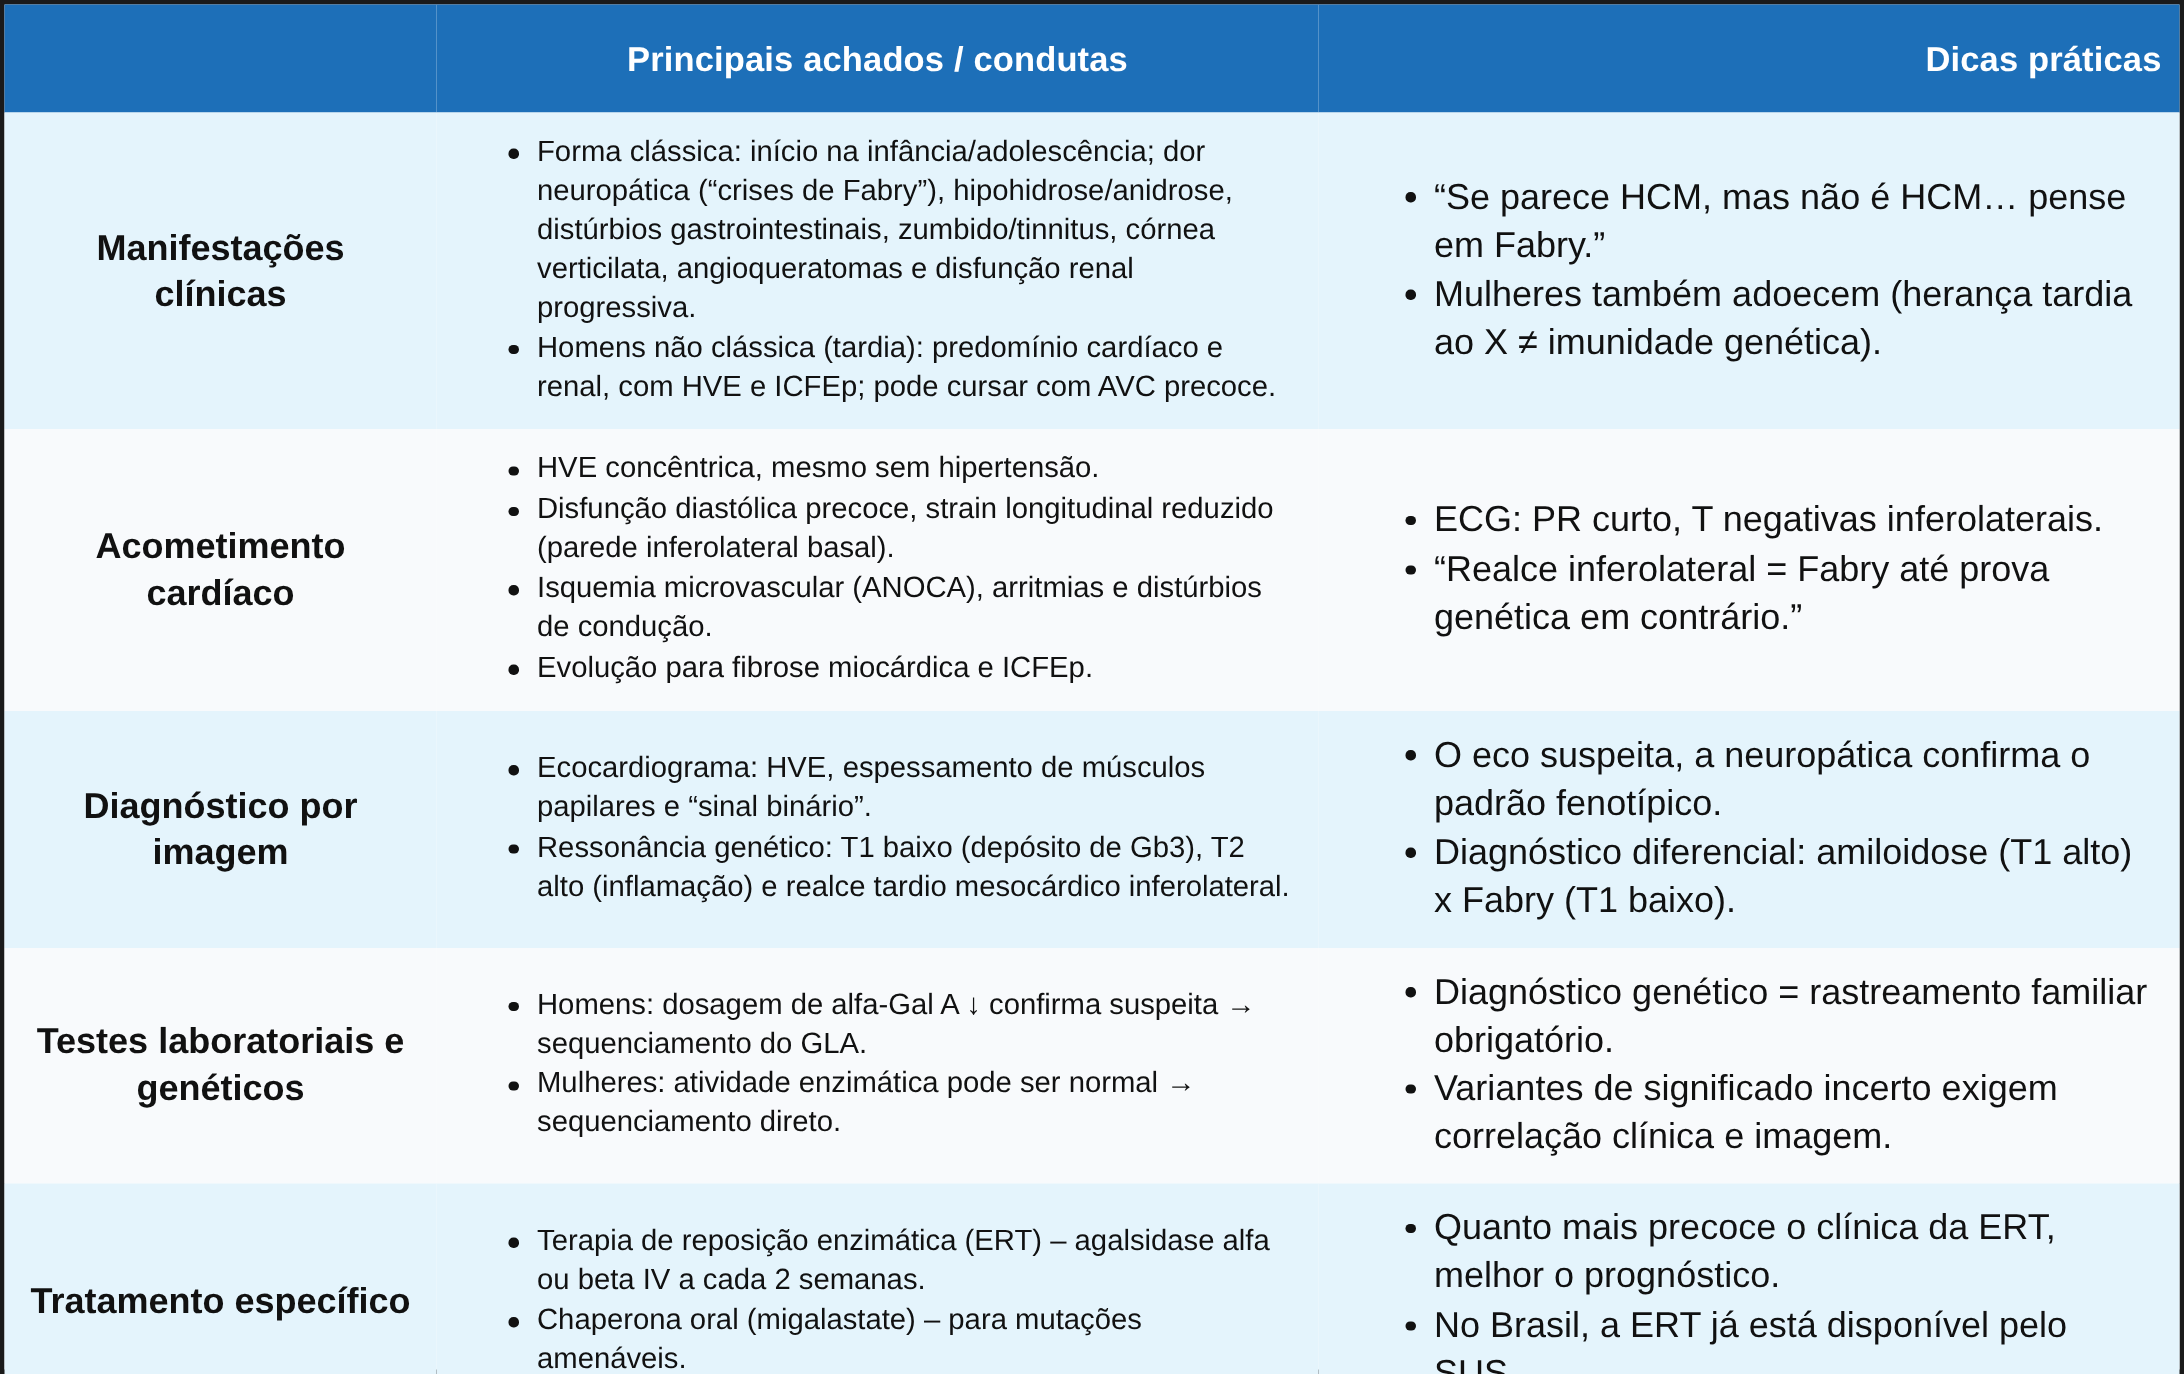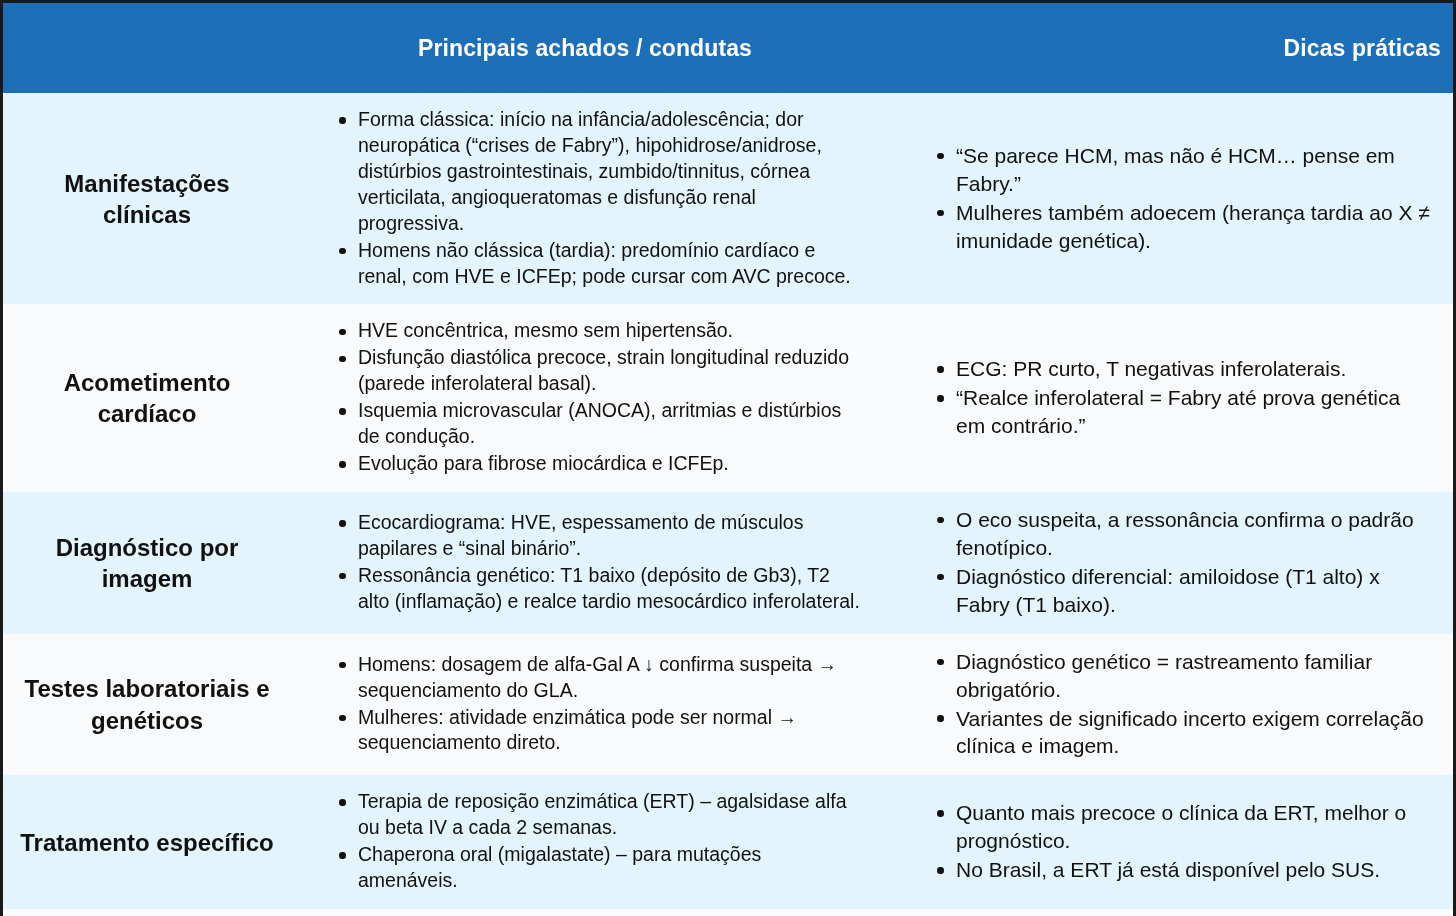--- a/index.html
+++ b/index.html
@@ -34,21 +34,21 @@
 
   col.col-topic   { width: 288px; }
   col.col-main    { width: 588px; }
   col.col-tips    { width: 574px; }
 
   thead th {
     background: #1d6fb8;
     color: #ffffff;
     font-size: 23px;
     font-weight: bold;
-    height: 90px;
+    height: 72px;
     padding: 0 12px;
     vertical-align: middle;
     border: none;
     letter-spacing: 0.1px;
   }
   thead th.th-topic { }
   thead th.th-main  { text-align: center; }
   thead th.th-tips  { text-align: right; }
 
   tbody tr.row-odd  td { background: #e4f4fc; }
@@ -71,21 +71,21 @@
     padding-left: 14px;
     padding-right: 14px;
   }
 
   td.cell-main, td.cell-tips {
     padding-left: 28px;
     padding-right: 18px;
   }
   td.cell-tips {
     padding-left: 38px;
-    font-size: 21px;
+    font-size: 24px;
   }
 
   ul.bullets {
     margin: 0;
     padding: 0 0 0 20px;
     list-style: none;
   }
   ul.bullets > li {
     position: relative;
     padding-left: 19px;
@@ -157,21 +157,21 @@
         <tr class="row-odd">
           <td class="cell-topic">Diagnóstico por imagem</td>
           <td class="cell-main">
             <ul class="bullets">
               <li><b>Ecocardiograma</b><span>: HVE, espessamento de músculos papilares e “sinal binário”.</span></li>
               <li><b>Ressonância genético:</b><span> T1 baixo (depósito de Gb3), T2 alto (inflamação) e realce tardio mesocárdico inferolateral.</span></li>
             </ul>
           </td>
           <td class="cell-tips">
             <ul class="bullets">
-              <li><span>O eco suspeita, a ressonância confirma o padrão fenotípico.</span></li>
+              <li><span>O eco suspeita, a neuropática confirma o padrão fenotípico.</span></li>
               <li><span>Diagnóstico diferencial: amiloidose (T1 alto) x Fabry (T1 baixo).</span></li>
             </ul>
           </td>
         </tr>
         <tr class="row-even">
           <td class="cell-topic">Testes laboratoriais e genéticos</td>
           <td class="cell-main">
             <ul class="bullets">
               <li><b>Homens</b><span>: dosagem de alfa-Gal A ↓ confirma suspeita → sequenciamento do GLA.</span></li>
               <li><b>Mulheres</b><span>: atividade enzimática pode ser normal → sequenciamento direto.</span></li>

